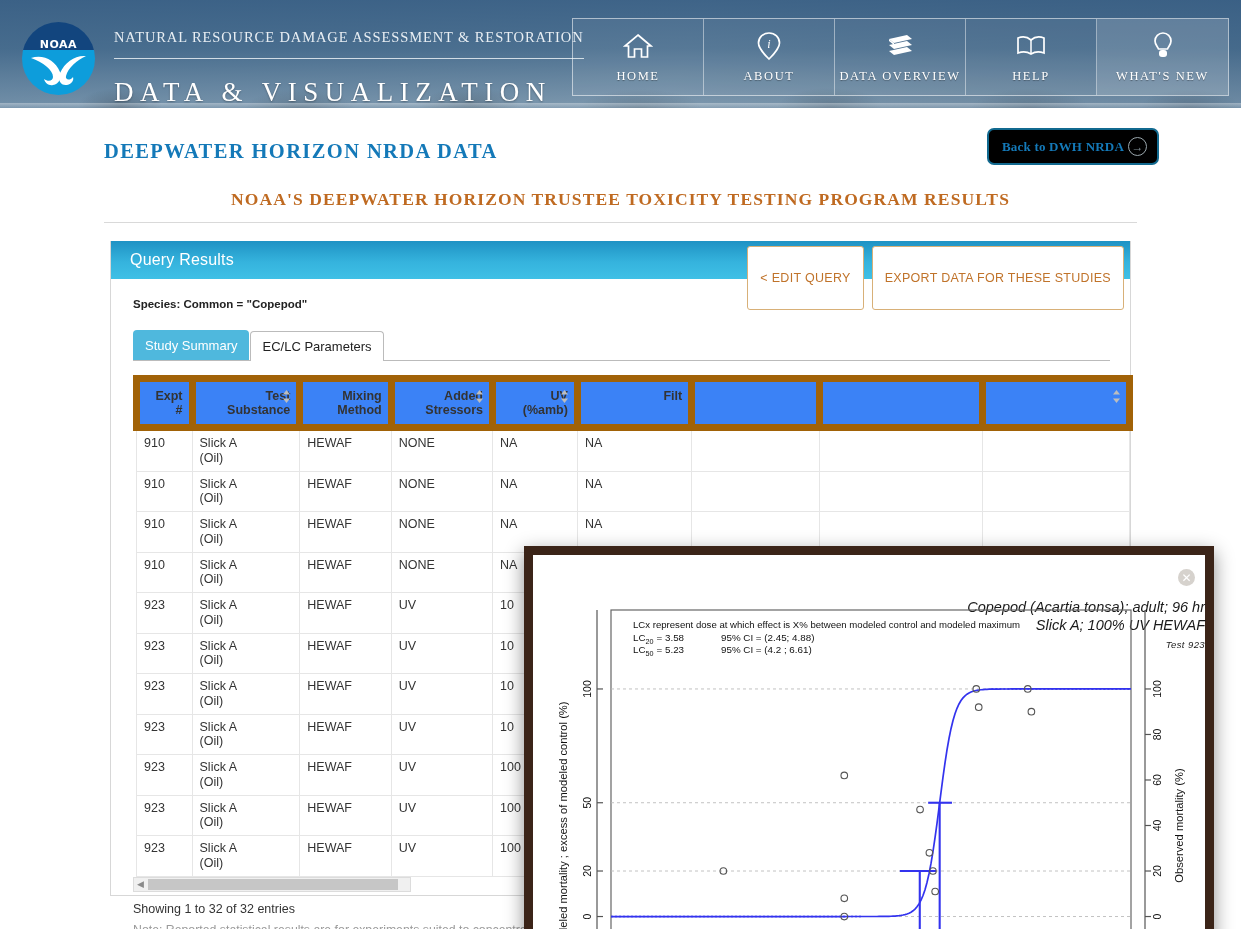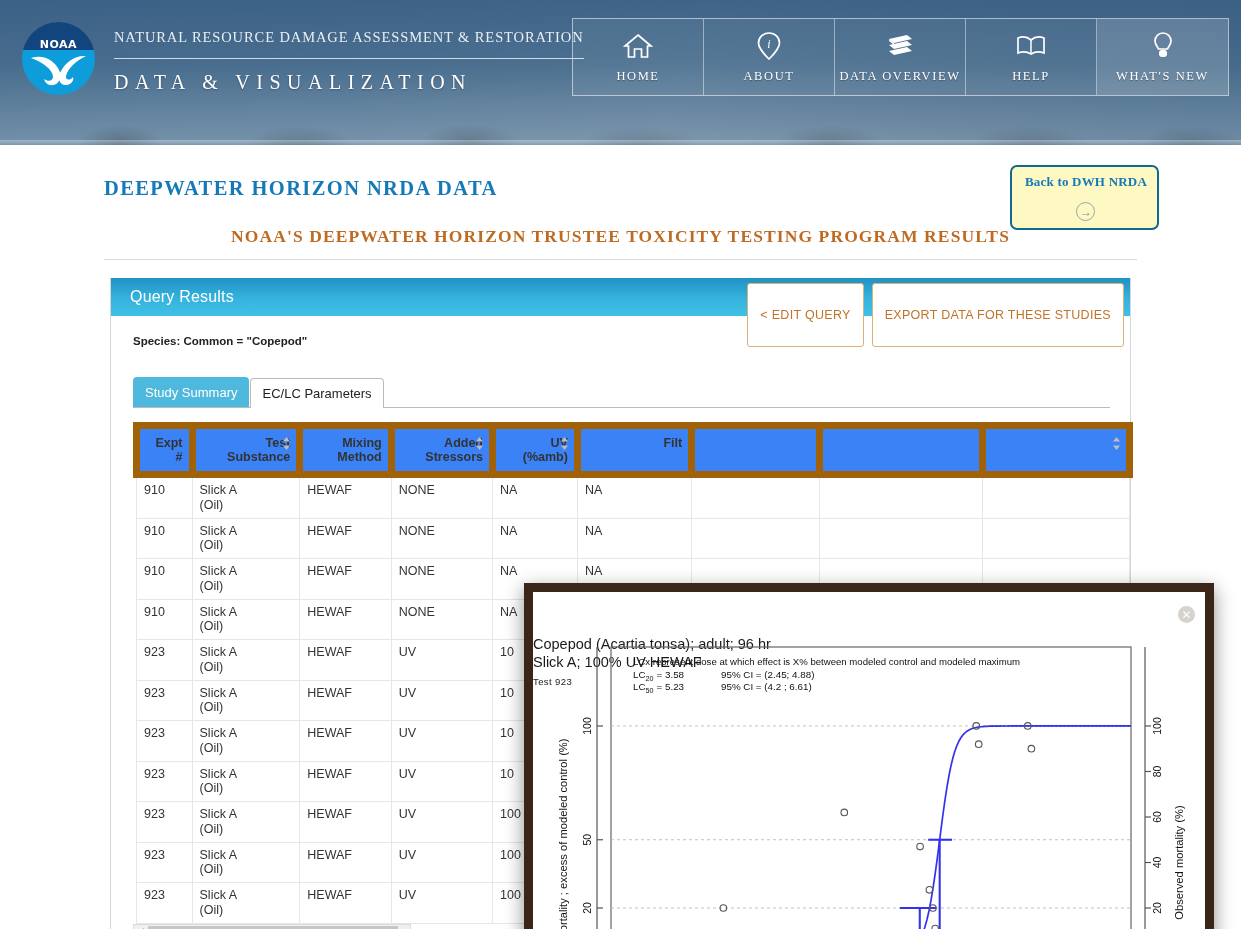--- a/index.html
+++ b/index.html
@@ -8,21 +8,21 @@
     width:1241px; height:929px;
     font-family:"Liberation Sans", sans-serif;
     background:#ffffff;
     overflow:hidden;
     position:relative;
   }
 
   
   #site-header {
     position:relative;
-    width:1241px; height:145px;
+    width:1241px; height:108px;
     background:
       linear-gradient(180deg, rgba(58,96,133,0.92) 0%, rgba(70,107,140,0.86) 45%, rgba(96,128,155,0.80) 70%, rgba(130,156,176,0.72) 100%),
       linear-gradient(110deg,#4a7196 0%,#5d7f9f 30%,#7793ac 55%,#56728e 80%,#3f6286 100%);
     overflow:hidden;
   }
   #site-header:after{
     content:""; position:absolute; left:0; right:0; bottom:0; height:5px;
     background:linear-gradient(180deg, rgba(255,255,255,.35), rgba(255,255,255,.05));
   }
   .rockband{
@@ -53,21 +53,21 @@
   }
   #header-titles{ position:absolute; left:114px; top:28px; }
   #header-titles .line1{
     font-family:"Liberation Serif", serif;
     color:#e8eef3; font-size:14.5px; letter-spacing:.9px;
     padding-bottom:12px; border-bottom:1.5px solid rgba(232,238,243,.85);
     display:inline-block;
   }
   #header-titles .line2{
     font-family:"Liberation Serif", serif;
-    color:#ffffff; font-size:20px; letter-spacing:6.5px; margin-top:12px;
+    color:#ffffff; font-size:27px; letter-spacing:6.5px; margin-top:18px;
     text-shadow:0 1px 2px rgba(0,0,0,.3);
   }
   #main-nav{
     position:absolute; right:12px; top:18px;
     display:flex; height:78px;
     border:1px solid rgba(255,255,255,.55);
     background:rgba(255,255,255,.06);
   }
   .nav-item{
     width:131px; height:100%;
@@ -88,23 +88,23 @@
   #page{ position:relative; width:1241px; padding:0 0 0 0; }
   #title-row{
     position:relative; margin:32px 104px 0 104px;
   }
   #page-title{
     font-family:"Liberation Serif", serif;
     color:#1479b8; font-size:20.5px; font-weight:bold; letter-spacing:1.4px;
   }
   #back-btn{
     position:absolute; right:-22px; top:-12px;
-    display:flex; align-items:center; gap:12px;
-    border:2px solid #11698f; border-radius:7px; background:#fef9c3;
-    padding:7px 10px 7px 13px; cursor:pointer;flex-direction:column;
+    display:flex; align-items:center; gap:4px;
+    border:2px solid #11698f; border-radius:7px; background:#000000;
+    padding:7px 10px 7px 13px; cursor:pointer;
   }
   #back-btn .bb-label{
     font-family:"Liberation Serif", serif; font-weight:bold;
     color:#1479b8; font-size:13px; letter-spacing:.2px;
   }
   .arrow-circle{
     width:19px; height:19px; border-radius:50%;
     border:1.4px solid #9aa7ad; display:flex; align-items:center; justify-content:center;
     color:#7f8d94; font-size:12px; line-height:1;
   }
@@ -140,21 +140,20 @@
     padding:24px 12px; cursor:pointer; white-space:nowrap;
   }
   #species-line{
     margin:19px 0 0 22px; font-size:11.5px; color:#222; font-weight:bold;
   }
   #tabs{ margin:20px 0 0 22px; display:flex; align-items:flex-end; position:relative; z-index:2;}
   .tab{
     font-size:13px; padding:7px 11px; cursor:pointer;
     border:1px solid transparent; border-bottom:none;
     border-radius:4px 4px 0 0;
-    margin-top:10px;
   }
   .tab.blue{ background:#4fb8dd; color:#fff; }
   .tab.sel{
     background:#fff; color:#222; border-color:#bbb;
     position:relative; top:1px; margin-left:1px;
   }
   #tab-rule{
     margin:0 20px 0 22px; height:1px; background:#bbb; position:relative; top:0px;
   }
 
@@ -202,22 +201,22 @@
   }
   #modal-close{
     position:absolute; right:10px; top:14px; width:17px; height:17px;
     border-radius:50%; background:#d6d2cd; color:#fff;
     display:flex; align-items:center; justify-content:center;
     font-size:12px; line-height:1; cursor:pointer; z-index:5;
     font-family:"DejaVu Sans", sans-serif;
   }
   #chart-area{ position:absolute; inset:0; }
   .ctitle{
-    position:absolute; left:0; right:0; text-align:left;
-    font-family:"Liberation Sans", sans-serif; color:#1a1a1a;
+    position:absolute; left:0; right:0; text-align:right;
+    font-family:"Liberation Sans", sans-serif; color:#1a1a1a;font-style:italic;
   }
   #ct1{ top:44px; font-size:14.5px; }
   #ct2{ top:62px; font-size:14.5px; }
   #ct3{ top:84px; font-size:9.5px; letter-spacing:.4px; }
   svg#plot{ position:absolute; left:0; top:0; }
 </style>
 </head>
 <body>
 
 <div id="site-header">

